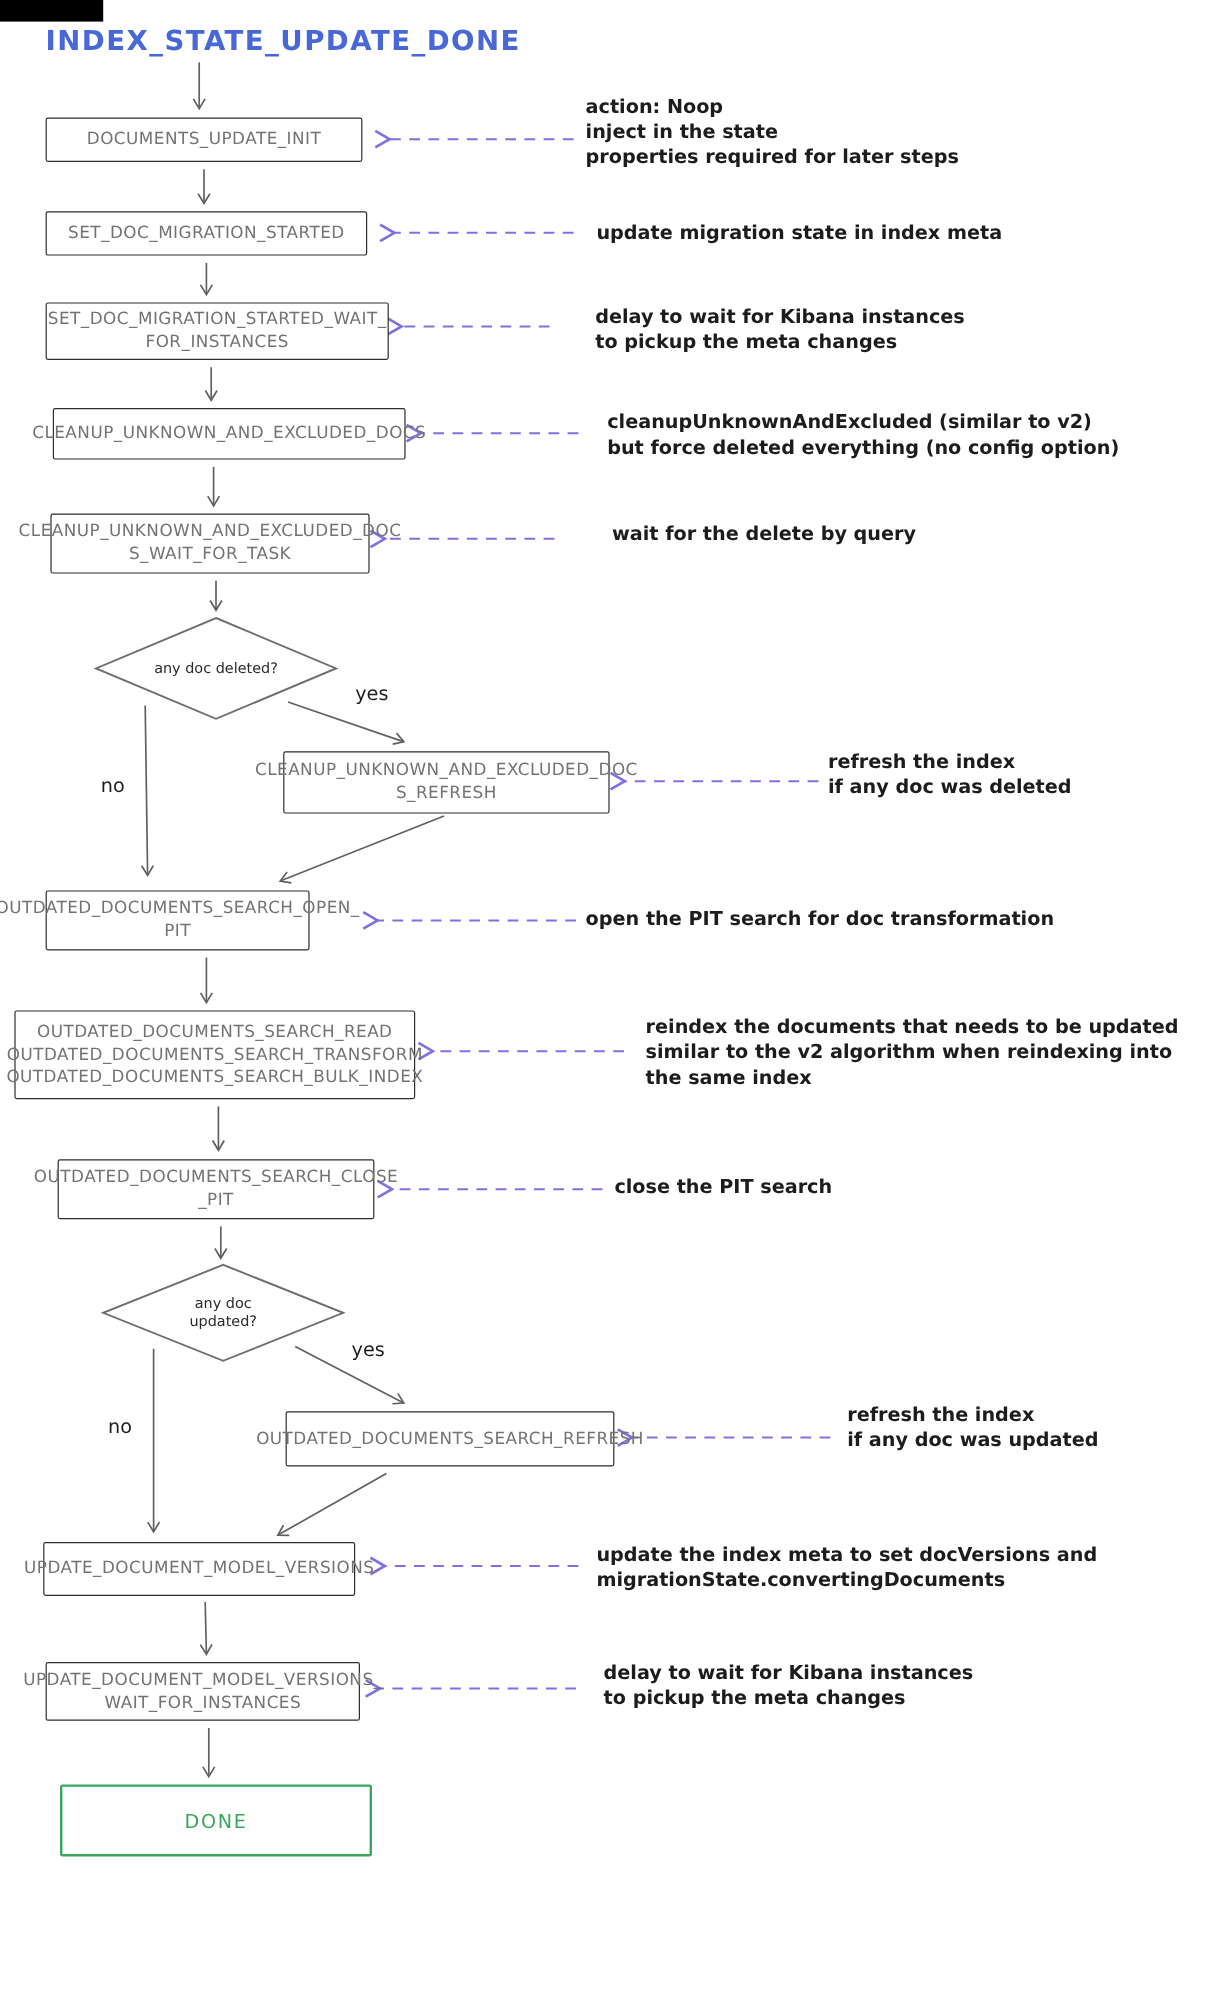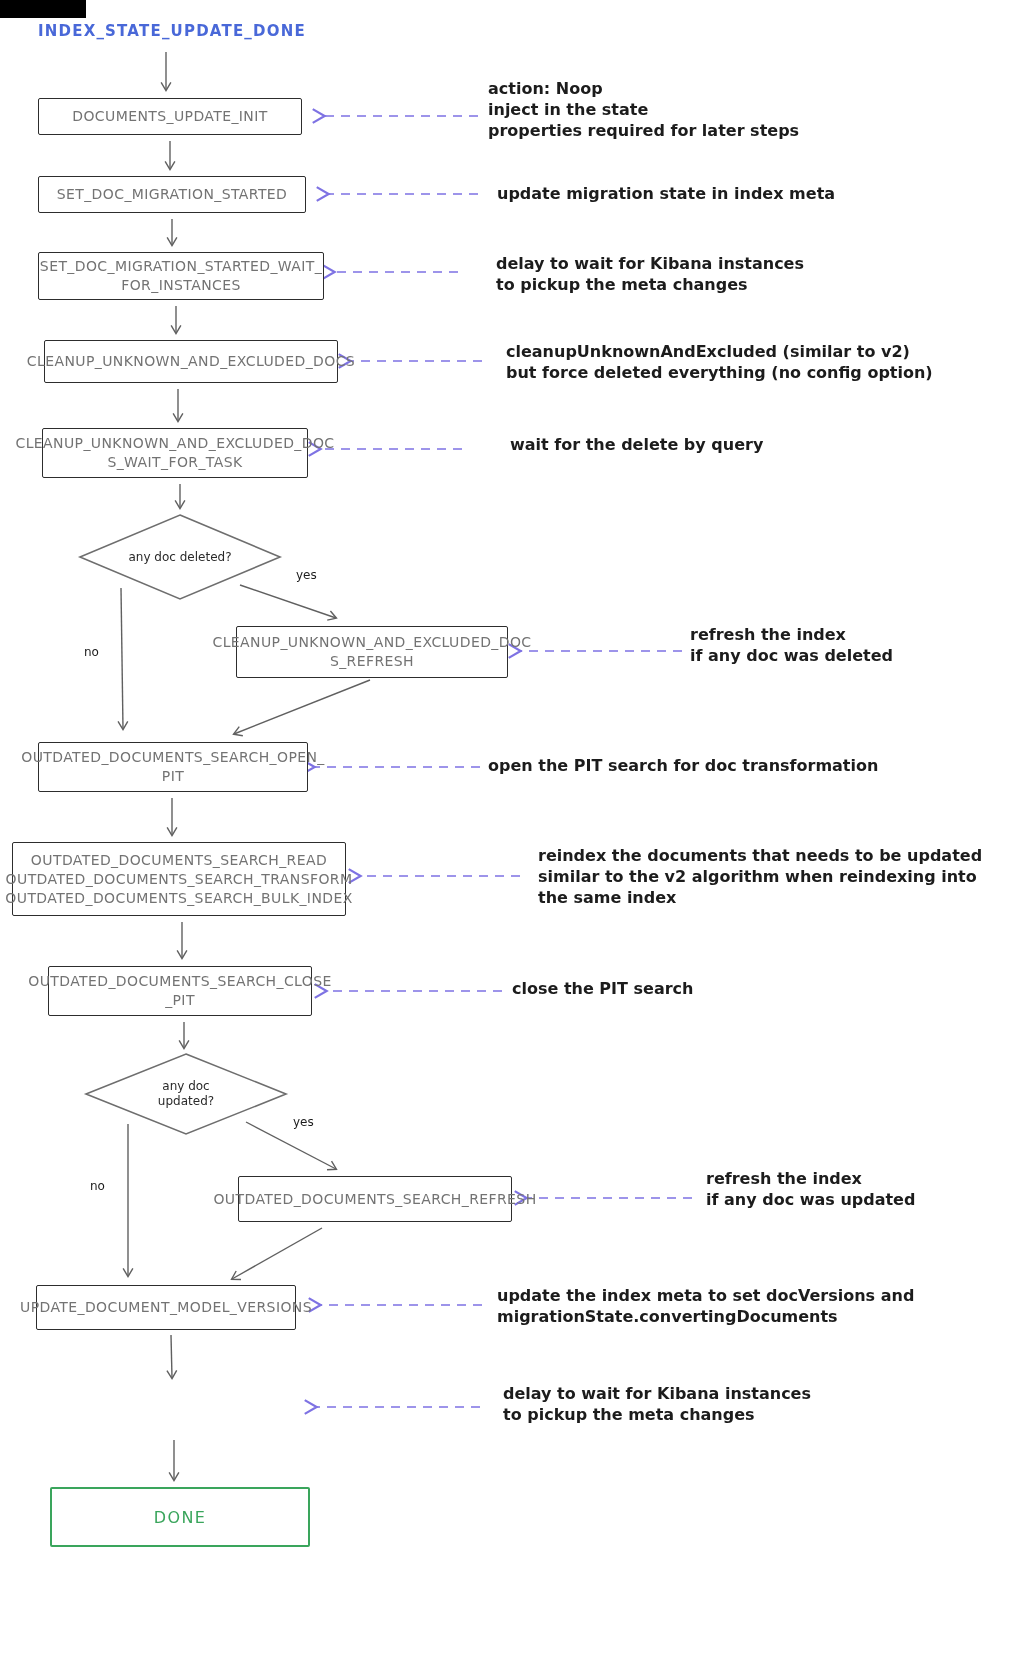--- a/index.html
+++ b/index.html
@@ -4,37 +4,37 @@
 <style>
   html,body{margin:0;padding:0;background:#ffffff;}
   #canvas{
     position:relative;width:1024px;height:1672px;background:#ffffff;overflow:hidden;
     font-family:"DejaVu Sans", sans-serif;color:#1c1c1c;
   }
   #edges{position:absolute;left:0;top:0;width:1024px;height:1672px;}
   .blackbar{position:absolute;left:0;top:0;width:86px;height:18px;background:#000;}
   .title{
     position:absolute;left:38px;top:22px;
-    font-size:15px;font-weight:bold;letter-spacing:1.2px;color:#4968d8;white-space:pre;
+    font-size:23px;font-weight:bold;letter-spacing:1.2px;color:#4968d8;white-space:pre;
   }
   .node{
     position:absolute;box-sizing:border-box;border:1.8px solid #2d2d2d;border-radius:2px;
     background:#fff;display:flex;align-items:center;justify-content:center;text-align:center;
     font-size:14px;letter-spacing:0.4px;line-height:19px;white-space:pre-line;color:#737373;
     padding:2px 6px;
   }
   .node.green{border:2.5px solid #3aa55c;color:#3aa55c;letter-spacing:1.4px;font-size:16px;}
   .diamond-label{
     position:absolute;display:flex;align-items:center;justify-content:center;text-align:center;
     font-size:12px;line-height:15px;white-space:pre-line;color:#2a2a2a;pointer-events:none;
   }
   .note{
     position:absolute;font-size:16px;line-height:21px;white-space:pre-line;color:#1c1c1c;font-weight:bold;
   }
-  .edgelabel{position:absolute;font-size:12px;color:#1c1c1c;}
+  .edgelabel{position:absolute;font-size:16px;color:#1c1c1c;}
 </style>
 </head>
 <body>
 
 <div id="canvas">
 
   <svg id="edges" viewBox="0 0 1024 1672" xmlns="http://www.w3.org/2000/svg">
     <defs>
       <marker id="vhead" viewBox="0 0 12 12" refX="9" refY="6" markerWidth="13" markerHeight="13" markerUnits="userSpaceOnUse" orient="auto">
         <path d="M2,1.5 L9.5,6 L2,10.5" fill="none" stroke="#606060" stroke-width="1.3"></path>
@@ -91,29 +91,31 @@
 
   <div class="node" style="left:38px;top:98px;width:264px;height:37px;">DOCUMENTS_UPDATE_INIT</div>
   <div class="node" style="left:38px;top:176px;width:268px;height:37px;">SET_DOC_MIGRATION_STARTED</div>
   <div class="node" style="left:38px;top:252px;width:286px;height:48px;">SET_DOC_MIGRATION_STARTED_WAIT_
 FOR_INSTANCES</div>
   <div class="node" style="left:44px;top:340px;width:294px;height:43px;">CLEANUP_UNKNOWN_AND_EXCLUDED_DOCS</div>
   <div class="node" style="left:42px;top:428px;width:266px;height:50px;">CLEANUP_UNKNOWN_AND_EXCLUDED_DOC
 S_WAIT_FOR_TASK</div>
   <div class="node" style="left:236px;top:626px;width:272px;height:52px;">CLEANUP_UNKNOWN_AND_EXCLUDED_DOC
 S_REFRESH</div>
-  <div class="node" style="left:38px;top:742px;width:270px;height:50px;">OUTDATED_DOCUMENTS_SEARCH_OPEN_
+  <div class="node" style="left:38px;top:742px;width:220px;height:50px;">OUTDATED_DOCUMENTS_SEARCH_OPEN_
 PIT</div>
   <div class="node" style="left:12px;top:842px;width:334px;height:74px;">OUTDATED_DOCUMENTS_SEARCH_READ
 OUTDATED_DOCUMENTS_SEARCH_TRANSFORM
 OUTDATED_DOCUMENTS_SEARCH_BULK_INDEX</div>
   <div class="node" style="left:48px;top:966px;width:264px;height:50px;">OUTDATED_DOCUMENTS_SEARCH_CLOSE
 _PIT</div>
   <div class="node" style="left:238px;top:1176px;width:274px;height:46px;">OUTDATED_DOCUMENTS_SEARCH_REFRESH</div>
   <div class="node" style="left:36px;top:1285px;width:260px;height:45px;">UPDATE_DOCUMENT_MODEL_VERSIONS</div>
+  <div class="node" style="left:38px;top:1385px;width:262px;height:49px;">UPDATE_DOCUMENT_MODEL_VERSIONS_
+WAIT_FOR_INSTANCES</div>
   <div class="node green" style="left:50px;top:1487px;width:260px;height:60px;">DONE</div>
 
   <div class="diamond-label" style="left:80px;top:515px;width:200px;height:84px;">any doc deleted?</div>
   <div class="diamond-label" style="left:86px;top:1054px;width:200px;height:80px;">any doc
 updated?</div>
 
   <div class="edgelabel" style="left:296px;top:568px;">yes</div>
   <div class="edgelabel" style="left:84px;top:645px;">no</div>
   <div class="edgelabel" style="left:293px;top:1115px;">yes</div>
   <div class="edgelabel" style="left:90px;top:1179px;">no</div>

